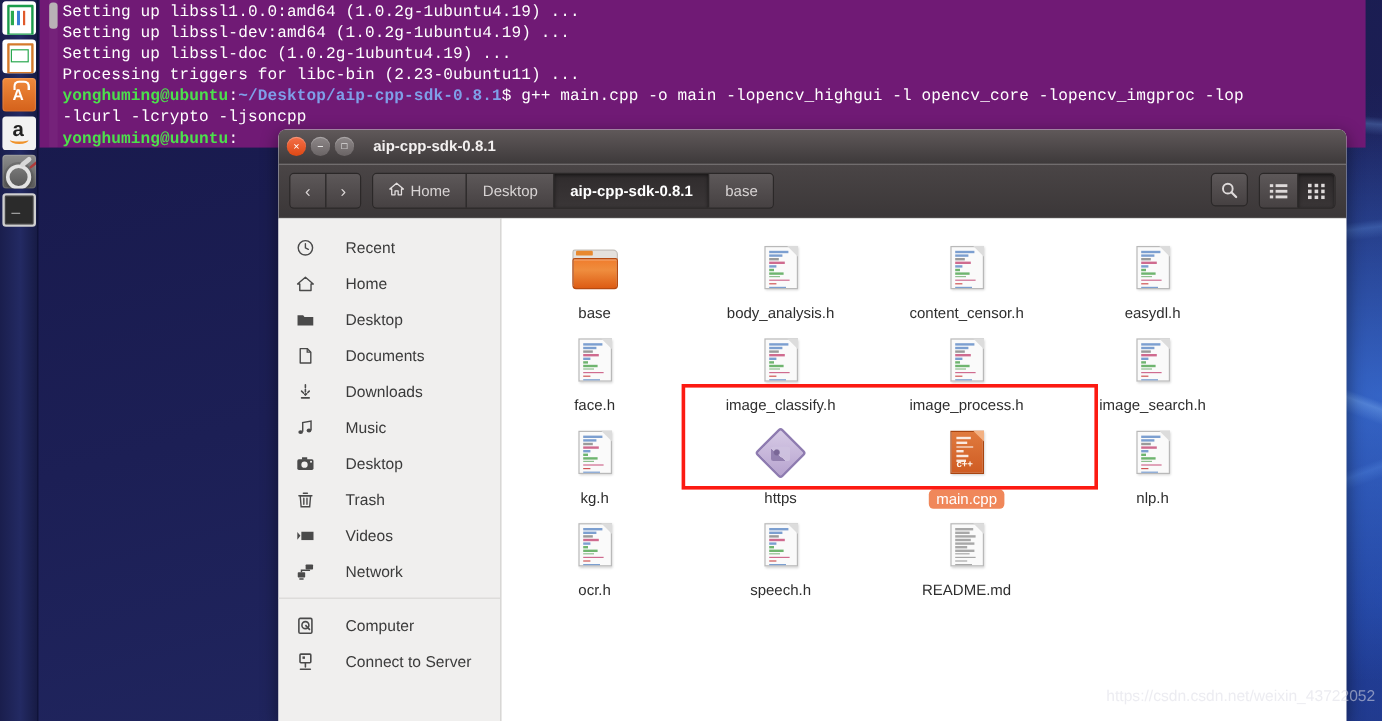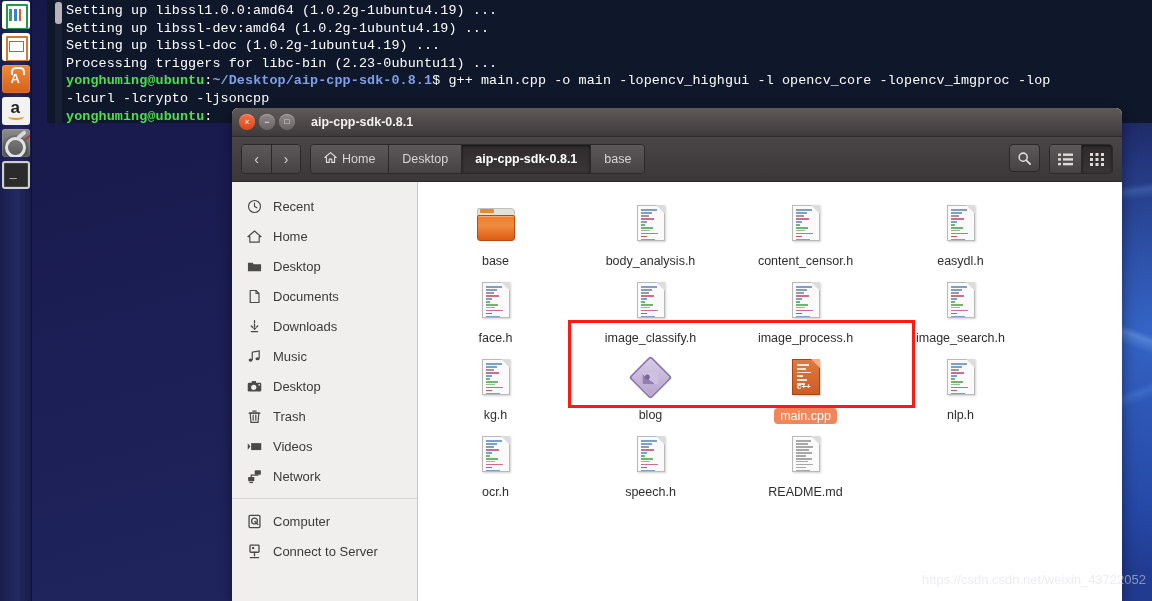--- a/index.html
+++ b/index.html
@@ -70,22 +70,22 @@
      box-shadow:0 0 0 2px rgba(0,0,0,.12);}
   .ic-sett::after{content:"";position:absolute;right:3px;top:4px;width:11px;height:4px;
      background:#d8d8d8;transform:rotate(-40deg);border-radius:2px;
      box-shadow:4px 6px 0 -1px #b03a3a;}
   .ic-term { background:#2b2b2b; border:2px solid #cfcfcf; }
   .ic-term::after{content:"_";position:absolute;left:6px;top:4px;color:#e8e8e8;font-size:12px;
      font-family:"Liberation Mono",monospace;}
 
   
   #terminal {
-    position:absolute; left:47px; top:0; width:1105px; height:123px;
-    background:#0f172a; z-index:5; overflow:hidden;
+    position:absolute; left:33px; top:0; width:1105px; height:123px;
+    background:#701a75; z-index:5; overflow:hidden;
   }
   #term-scroll {
     position:absolute; left:8px; top:0; width:7px; height:123px;
     background:rgba(255,255,255,.04);
   }
   #term-scroll .thumb {
     position:absolute; left:0; top:2px; width:7px; height:22px;
     background:#b9b2b6; border-radius:3px;
   }
   #term-text {
@@ -156,21 +156,21 @@
   .viewgrp .tbtn + .tbtn { border-left:1px solid #2b2828; }
   .tbtn.active { background:linear-gradient(180deg,#2f2b2c,#393536);
                  box-shadow: inset 0 1px 3px rgba(0,0,0,.55); }
 
   #body-area { display:flex; height:419px; }
   #sidebar {
     width:186px; background:#f0efee; border-right:1px solid #c9c7c5;
     padding-top:9px; flex-shrink:0;
   }
   .side-item {
-    height:30px; display:flex; align-items:center; gap:11px;
+    height:30px; display:flex; align-items:center; gap:26px;
     padding-left:14px; color:#3b3b3b; font-size:13px;
   }
   .side-item .si-ic {
     width:16px; height:16px; display:flex; align-items:center;
     justify-content:center; color:#4a4a4a; flex-shrink:0;
   }
   .side-sep { height:1px; background:#d9d7d5; margin:7px 0 7px 0; }
 
   #files {
     flex:1; background:#ffffff; position:relative;
@@ -647,21 +647,21 @@
                   <div class="ln l11"></div>
                 </div>
               </span>
             </div>
             <div class="flabel">kg.h</div>
           </div>
           <div class="fcell">
             <div class="ficon">
               <span class="exe"></span>
             </div>
-            <div class="flabel">blog</div>
+            <div class="flabel">https</div>
           </div>
           <div class="fcell">
             <div class="ficon">
               <span class="cpp">
                 <span class="lines">
                   <div class="ln c1"></div>
                   <div class="ln c2"></div>
                   <div class="ln c3"></div>
                   <div class="ln c4"></div>
                   <div class="ln c5"></div>

